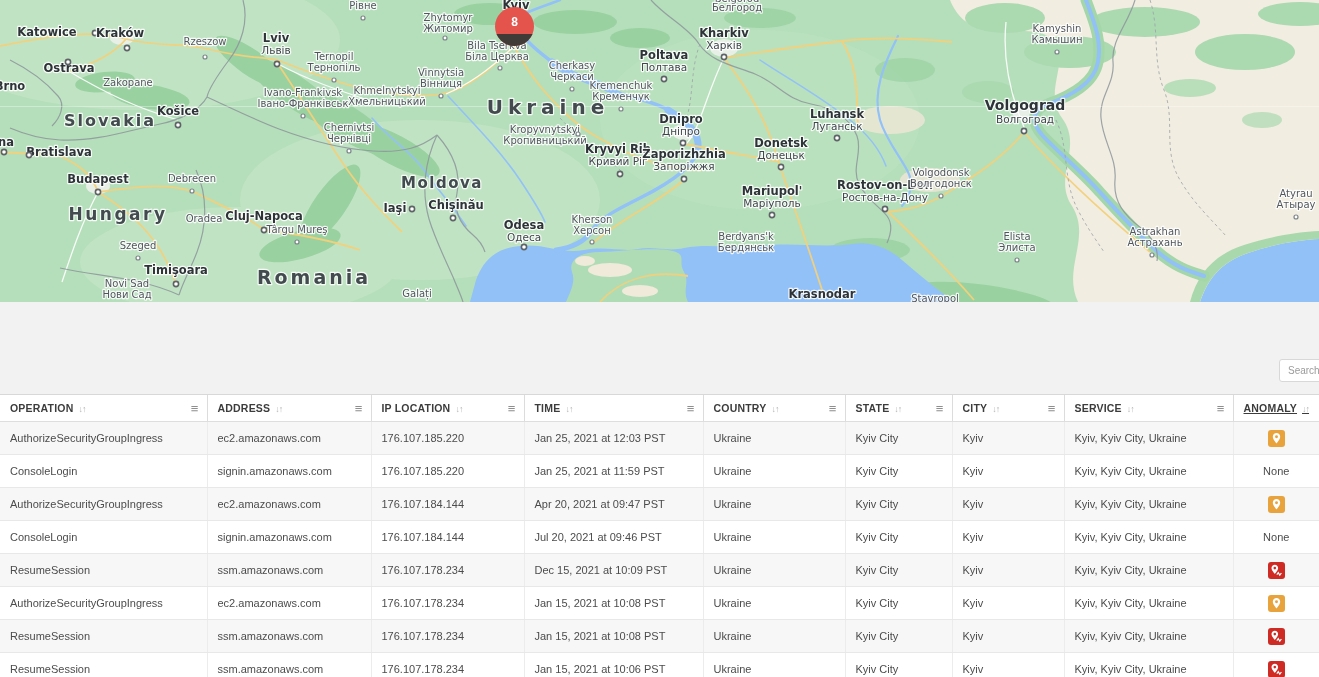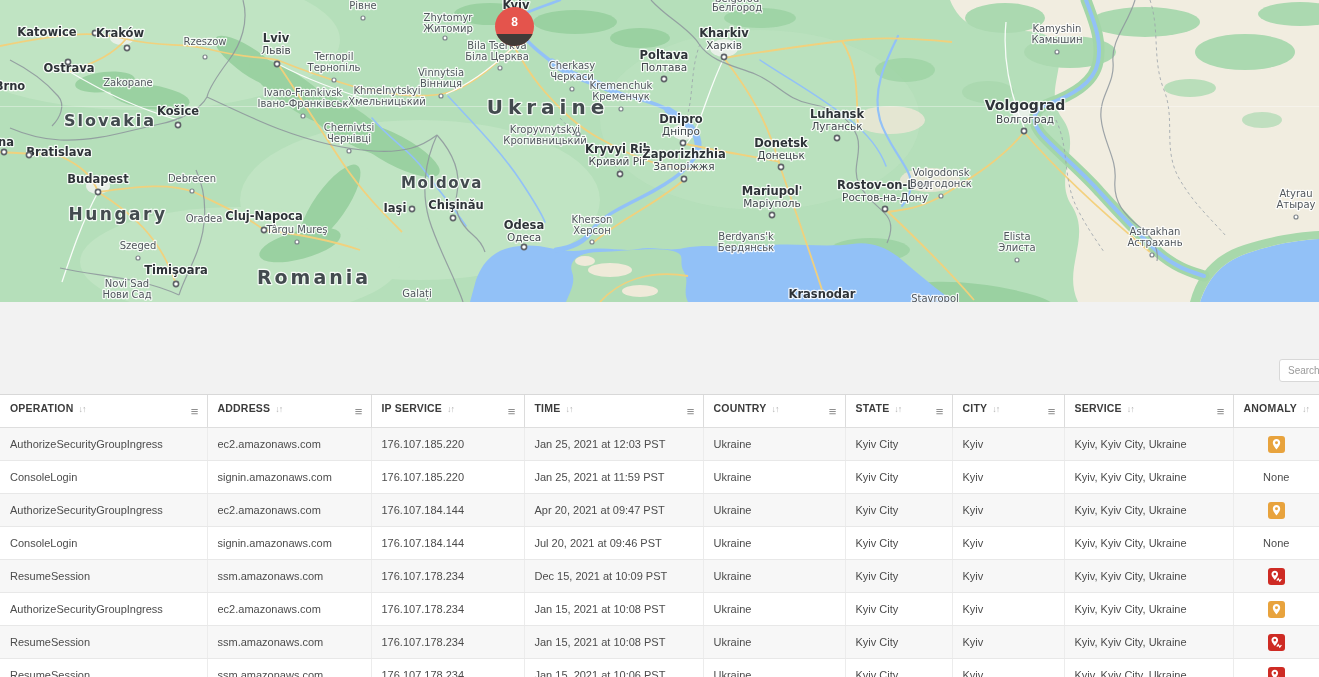--- a/index.html
+++ b/index.html
@@ -28,24 +28,24 @@
   
   .band{position:absolute;top:302px;left:0;width:1319px;height:93px;background:#f2f2f2;}
   .search{position:absolute;top:359px;left:1279px;width:70px;height:23px;box-sizing:border-box;
     border:1px solid #d8d8d8;border-radius:3px;background:#fff;font-family:"Liberation Sans",sans-serif;
     font-size:10px;color:#777;padding:0 8px;outline:none;}
   .search::placeholder{color:#9b9b9b;}
 
   
   .tablewrap{position:absolute;top:394px;left:0;width:1319px;border-top:1px solid #d8d8d8;background:#fff;}
   table{border-collapse:collapse;table-layout:fixed;width:1319px;}
-  th{position:relative;height:26px;text-align:left;padding:0 22px 6px 10px;font-size:10.5px;font-weight:bold;
+  th{position:relative;height:26px;text-align:left;padding:0 22px 0 10px;font-size:10.5px;font-weight:bold;
     color:#3c3c3c;letter-spacing:.2px;border-bottom:1px solid #dedede;border-right:1px solid #dcdcdc;
     background:#fff;white-space:nowrap;overflow:hidden;cursor:pointer;}
-  th:last-child{border-right:none;}
+  th:last-child{border-right:none;text-decoration:underline;}
   .sort-icon{color:#b5b5b5;font-size:9px;margin-left:5px;letter-spacing:-1px;font-weight:normal;}
   .menu-icon{position:absolute;right:8px;top:50%;transform:translateY(-50%);color:#8f8f8f;font-size:13px;
     font-weight:normal;cursor:pointer;}
   td{height:32px;padding:0 10px;font-size:11px;color:#4c4c4c;border-bottom:1px solid #e8e8e8;
     border-right:1px solid #ececec;white-space:nowrap;overflow:hidden;}
   td:last-child{border-right:none;text-align:center;}
   tbody tr:nth-child(odd) td{background:#f7f7f7;}
   tbody tr:nth-child(even) td{background:#ffffff;}
   .badge{display:inline-flex;width:17px;height:17px;vertical-align:middle;cursor:pointer;}
   .none-label{color:#4c4c4c;}
@@ -335,21 +335,21 @@
           <col style="width: 142px;">
           <col style="width: 107px;">
           <col style="width: 112px;">
           <col style="width: 169px;">
           <col style="width: 86px;">
         </colgroup>
       <thead>
           <tr>
             <th><span>OPERATION</span><span class="sort-icon">↓↑</span><span class="menu-icon">≡</span></th>
             <th><span>ADDRESS</span><span class="sort-icon">↓↑</span><span class="menu-icon">≡</span></th>
-            <th><span>IP SERVICE</span><span class="sort-icon">↓↑</span><span class="menu-icon">≡</span></th>
+            <th><span>IP LOCATION</span><span class="sort-icon">↓↑</span><span class="menu-icon">≡</span></th>
             <th><span>TIME</span><span class="sort-icon">↓↑</span><span class="menu-icon">≡</span></th>
             <th><span>COUNTRY</span><span class="sort-icon">↓↑</span><span class="menu-icon">≡</span></th>
             <th><span>STATE</span><span class="sort-icon">↓↑</span><span class="menu-icon">≡</span></th>
             <th><span>CITY</span><span class="sort-icon">↓↑</span><span class="menu-icon">≡</span></th>
             <th><span>SERVICE</span><span class="sort-icon">↓↑</span><span class="menu-icon">≡</span></th>
             <th><span>ANOMALY</span><span class="sort-icon">↓↑</span></th>
           </tr>
         </thead>
       <tbody>
           <tr>

